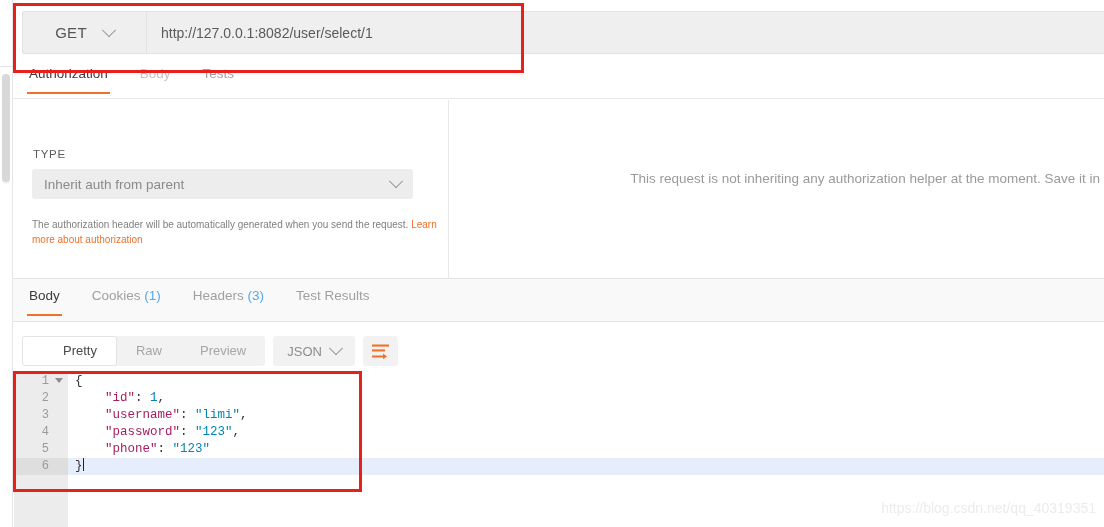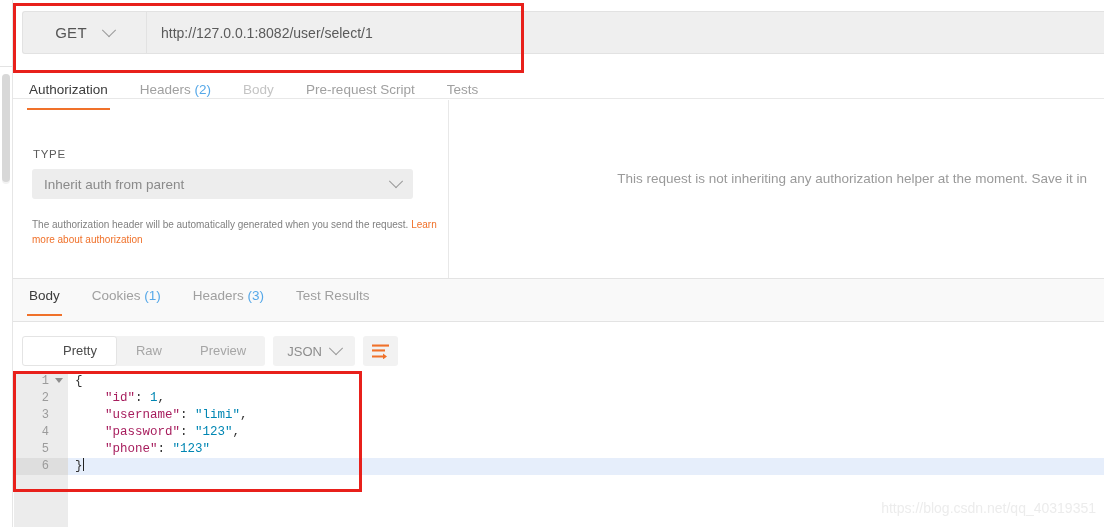--- a/index.html
+++ b/index.html
@@ -93,21 +93,21 @@
     padding-left: 14px;
   }
   #url-value {
     font-size: 14px;
     color: #5a5a5a;
   }
 
   
   #request-tabs {
     position: absolute;
-    left: 13px; top: 80px;
+    left: 13px; top: 64px;
     right: 0; height: 28px;
     display: flex;
     align-items: flex-start;
     background: #ffffff;
   }
   .rtab {
     position: relative;
     padding: 0 16px;
     height: 26px;
     line-height: 20px;
@@ -186,21 +186,21 @@
   }
   #auth-info {
     position: absolute;
     left: 460px; top: 171px;
     right: 0;
     font-size: 13.5px;
     color: #9a9a9a;
     white-space: nowrap;
     overflow: hidden;
     text-align: right;
-    padding-right: 17px;
+    padding-right: 4px;
   }
   #auth-panel-bottom-border {
     position: absolute;
     left: 13px; top: 278px;
     right: 0; height: 1px;
     background: #e3e3e3;
   }
 
   
   #response-strip {
@@ -382,23 +382,21 @@
     <span id="method-label">GET</span>
     <span class="chev"></span>
   </div>
   <div id="url-box">
     <span id="url-value">http://127.0.0.1:8082/user/select/1</span>
   </div>
 </div>
 
 <div id="request-tabs">
     <div class="rtab active"><span>Authorization</span></div>
-    <div class="rtab"><span>Headers</span><span class="count"> (2)</span></div>
     <div class="rtab disabled"><span>Body</span></div>
-    <div class="rtab"><span>Pre-request Script</span></div>
     <div class="rtab"><span>Tests</span></div>
   </div>
 <div id="request-tabs-border"></div>
 
 <div id="auth-panel">
   <div id="auth-type-label">TYPE</div>
   <div id="auth-type-select">
     <span id="auth-type-value">Inherit auth from parent</span>
     <span class="chev"></span>
   </div>

